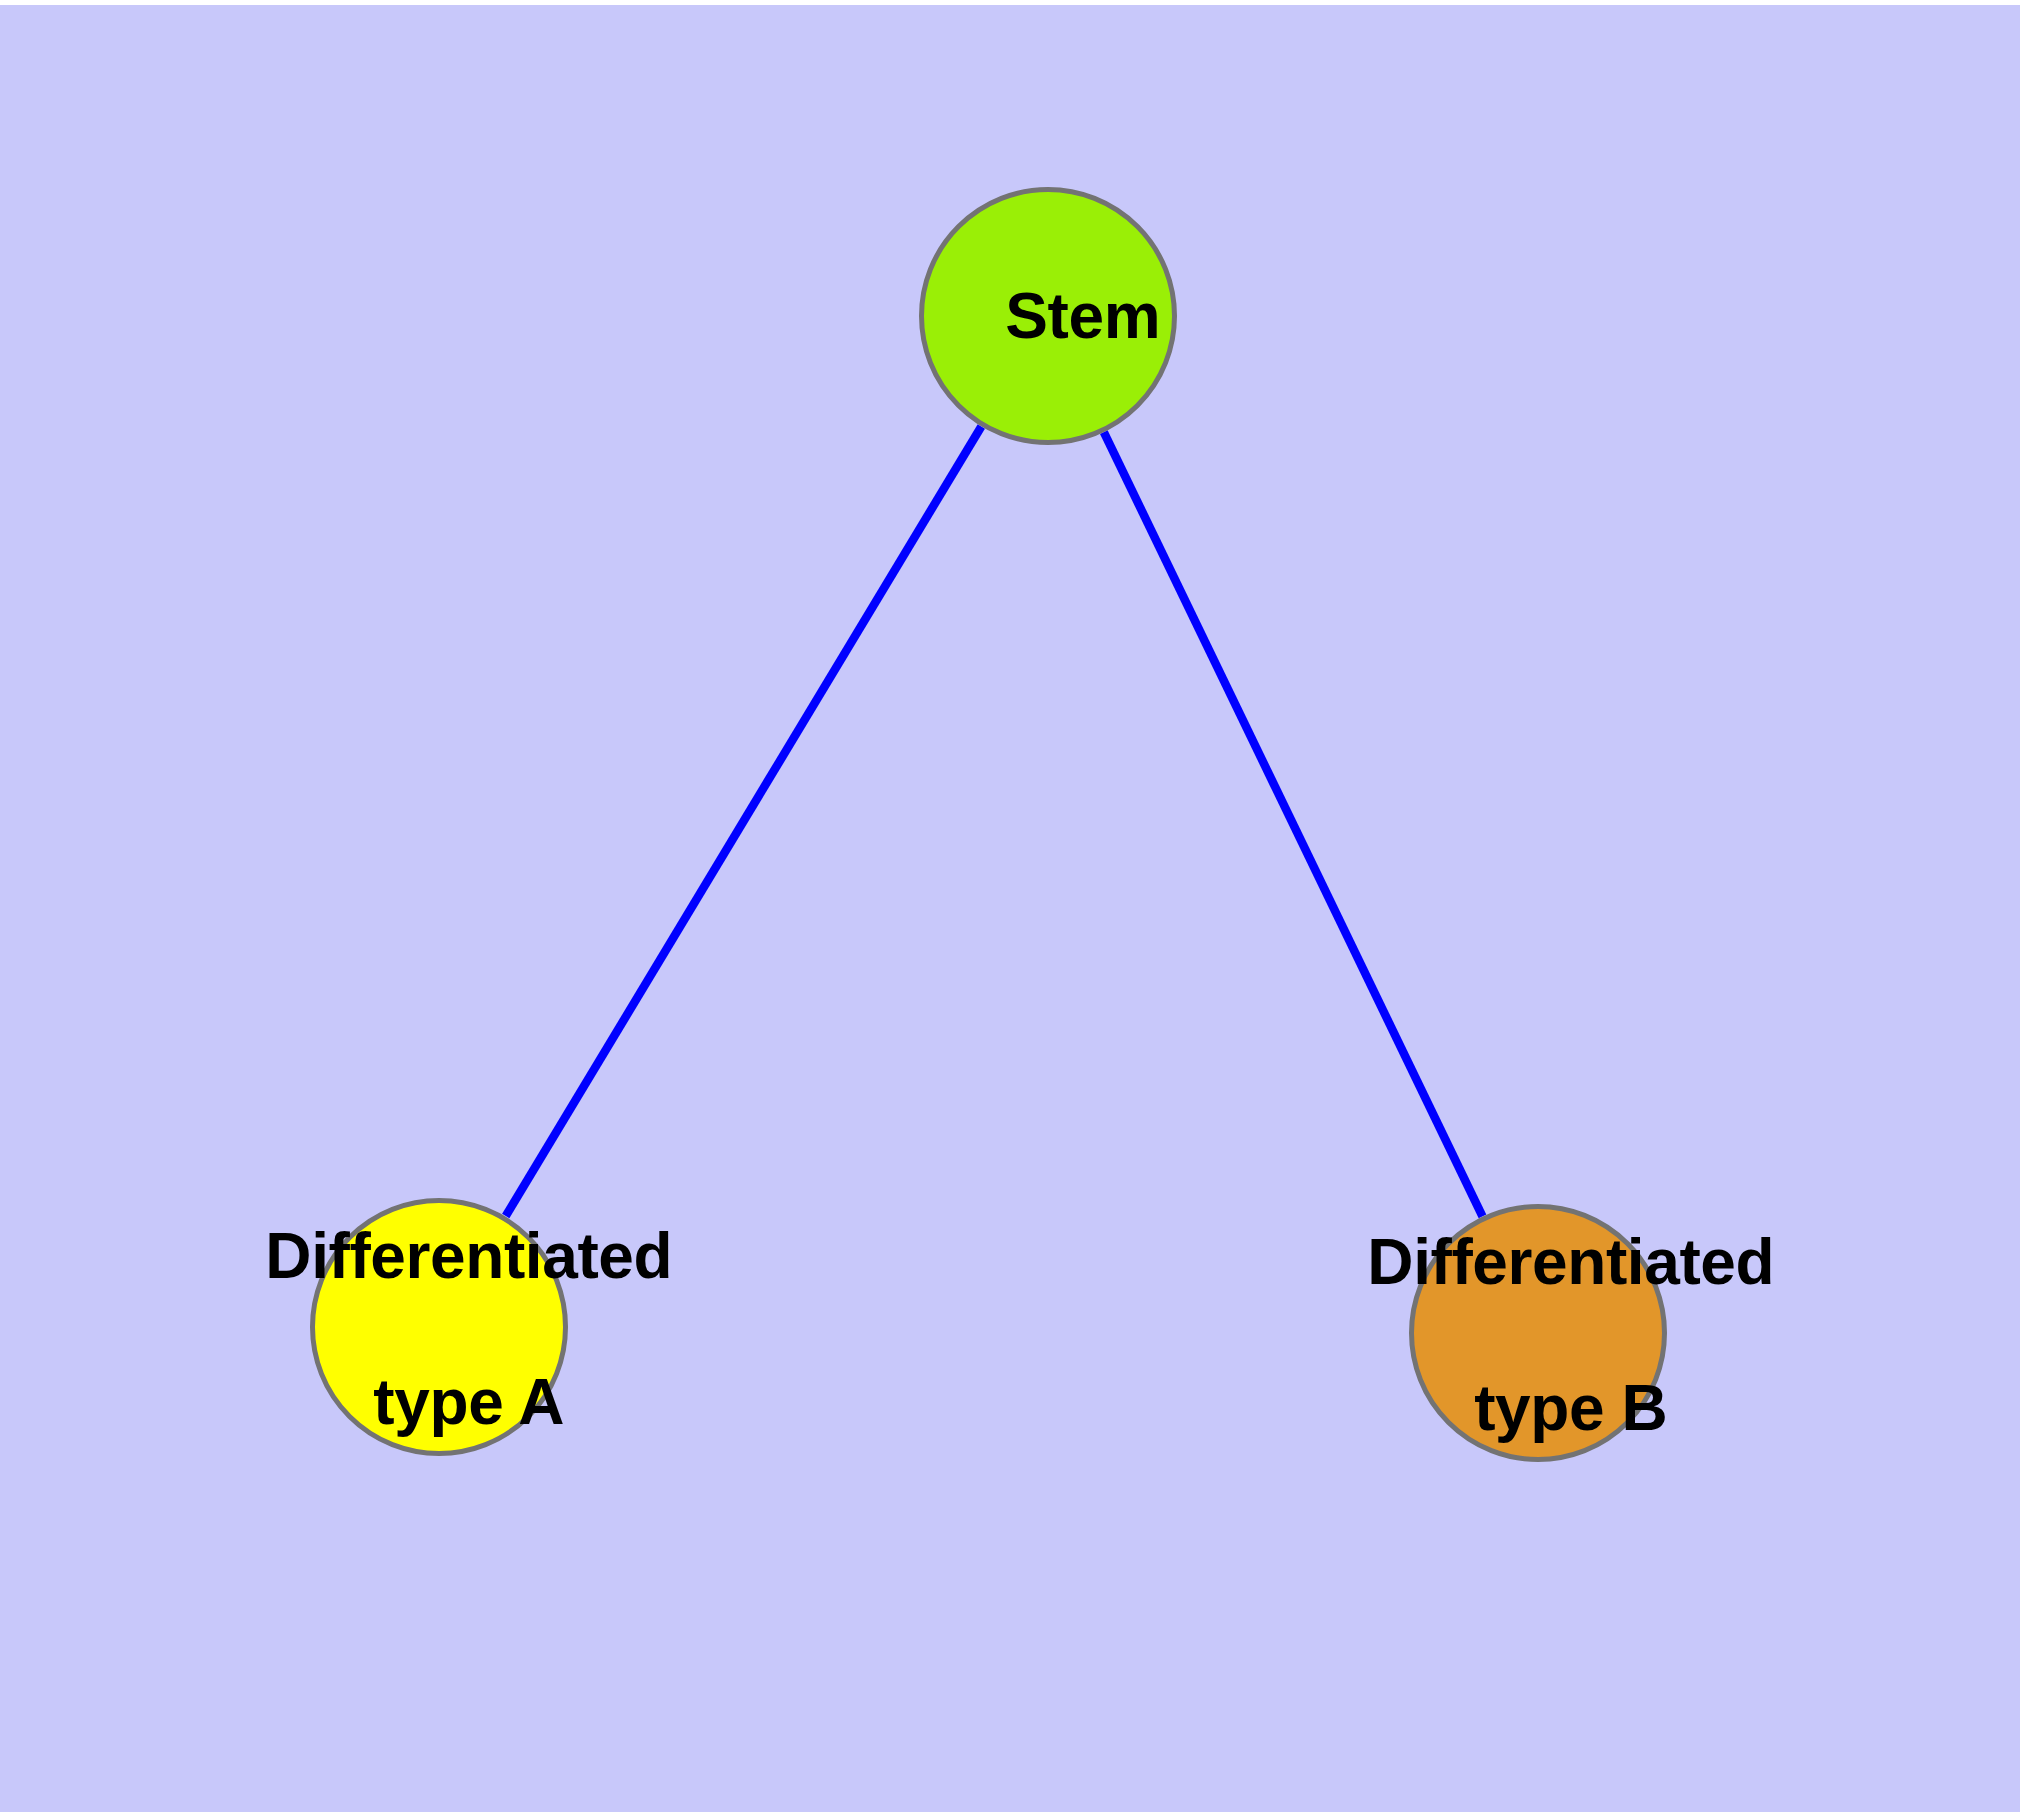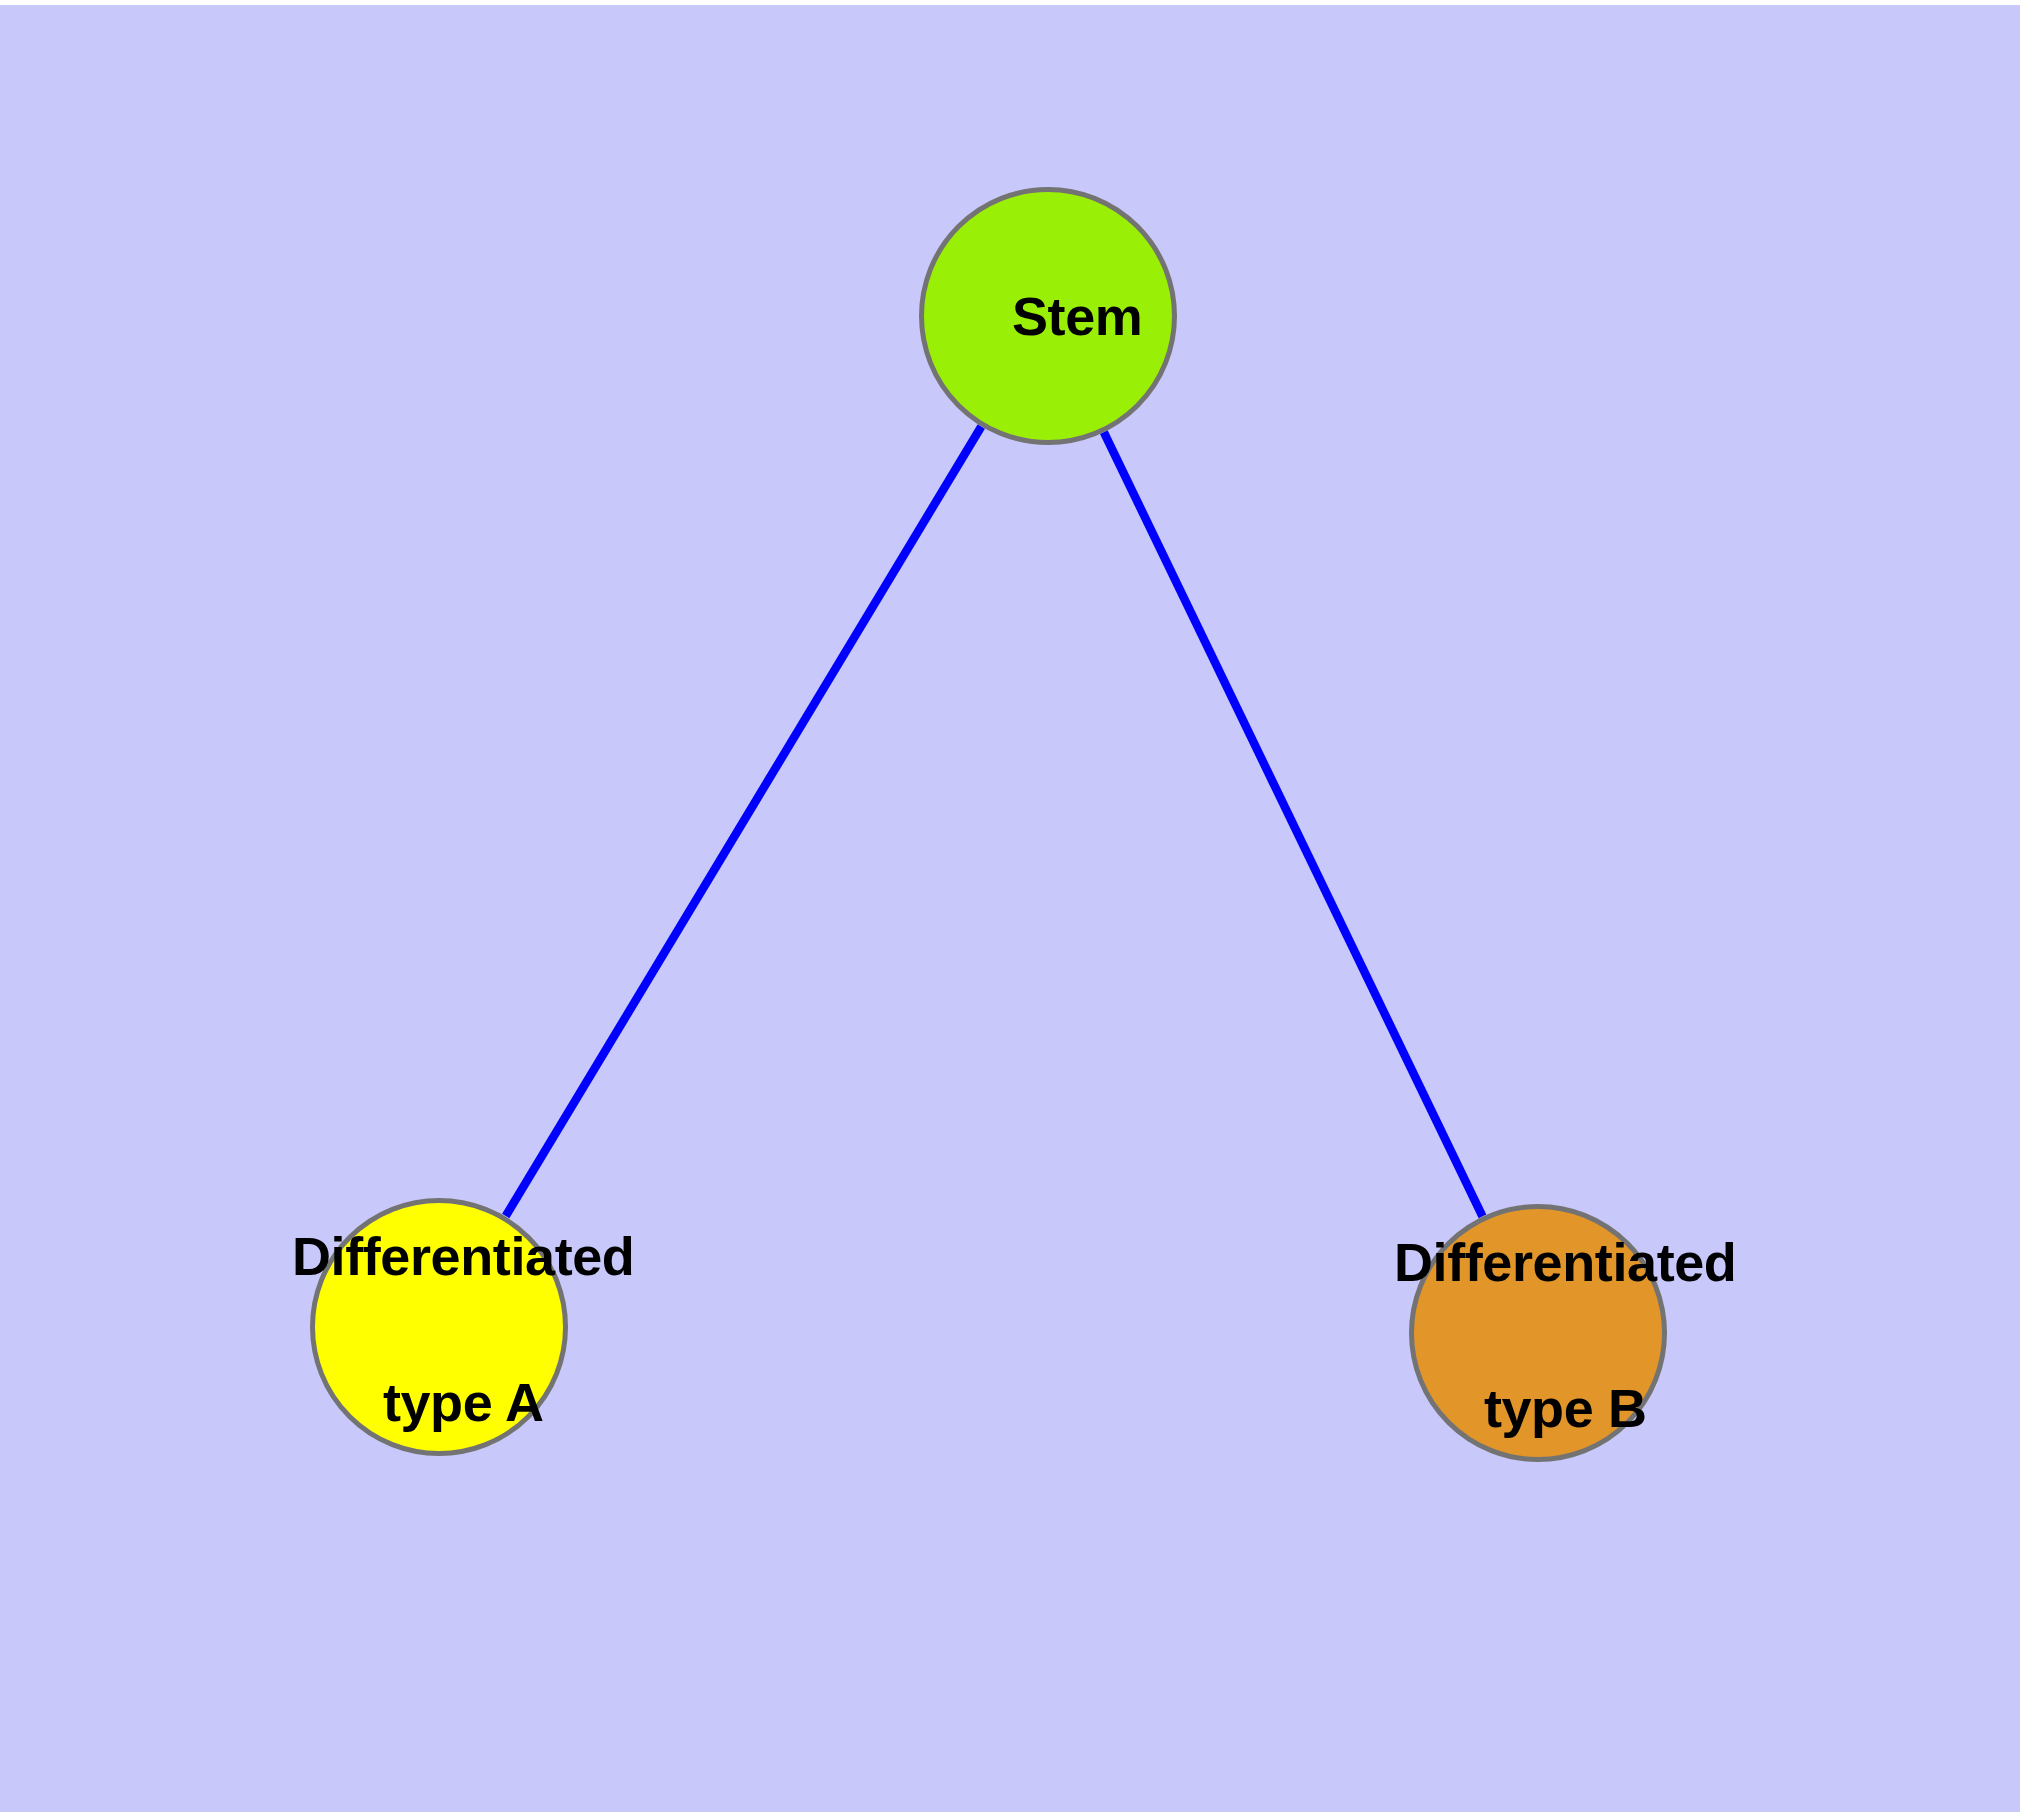--- a/index.html
+++ b/index.html
@@ -41,21 +41,21 @@
     position: absolute;
     border-radius: 50%;
     box-sizing: border-box;
     border: 5.1px solid #737373;
   }
   .node-label {
     position: absolute;
     color: #000000;
     font-family: "Liberation Sans", sans-serif;
     font-weight: bold;
-    font-size: 54px;
+    font-size: 64px;
     line-height: 73px;
     text-align: center;
     white-space: pre;
     letter-spacing: -0.4px;
     pointer-events: none;
     transform: translate(-50%, -50%);
   }
 </style>
 </head>
 <body>

